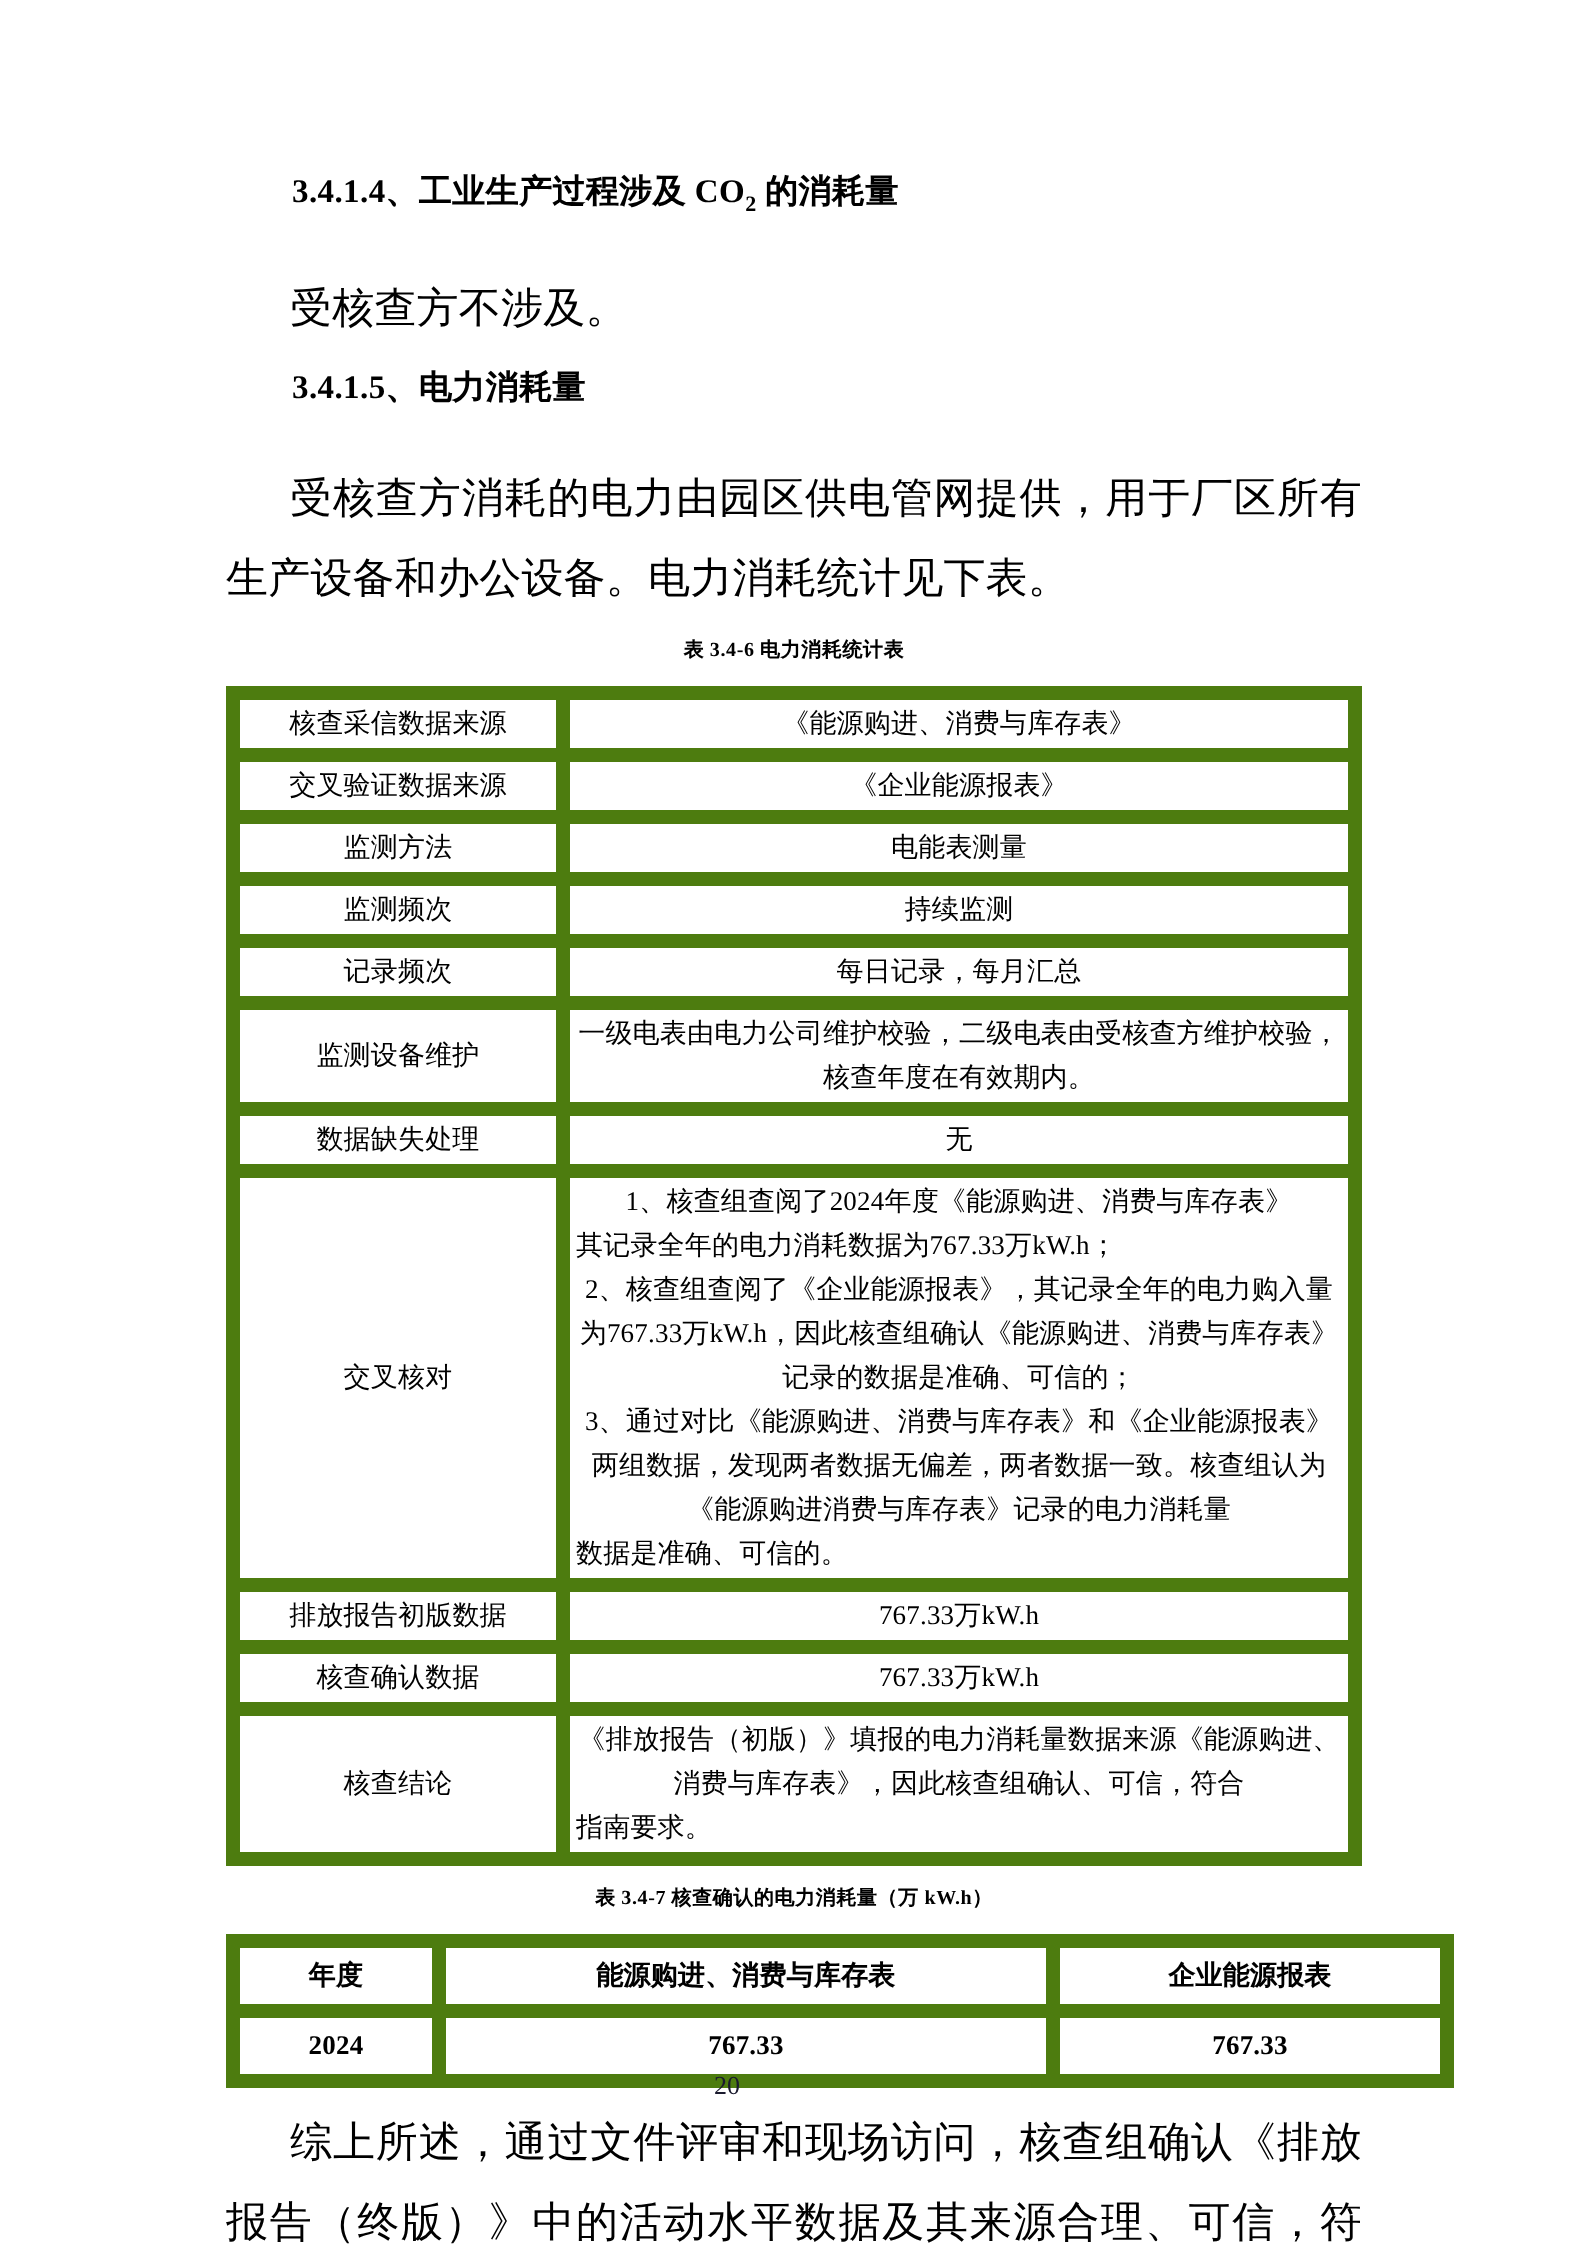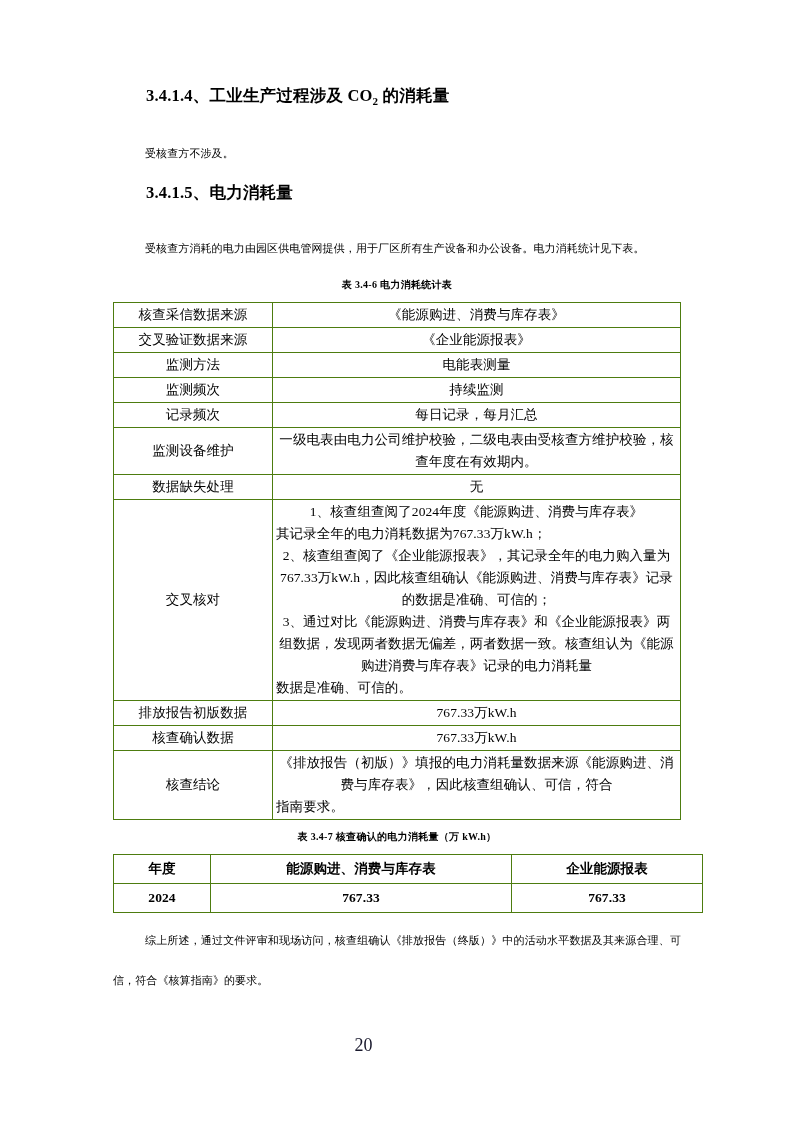--- a/index.html
+++ b/index.html
@@ -39,21 +39,21 @@
     margin: 0;
     padding-left: 33px;
   }
   .heading .sub {
     font-size: 11px;
     vertical-align: sub;
   }
 
   
   .para {
-    font-size: 11px;
+    font-size: 21px;
     line-height: 40px;
     margin: 0;
     text-align: justify;
     text-justify: inter-ideograph;
     text-indent: 32px;
     letter-spacing: 0.1px;
   }
 
   
   .tbl-caption {
@@ -67,21 +67,21 @@
 
   
   table.doc-table {
     border-collapse: collapse;
     table-layout: fixed;
     width: 568px;
     font-size: 13.5px;
     color: #000;
   }
   table.doc-table td {
-    border: 1px solid #4d7c0f;
+    border: 7px solid #4d7c0f;
     padding: 1px 3px;
     vertical-align: middle;
     text-align: center;
     line-height: 22px;
     letter-spacing: 0.1px;
   }
   td.cell-label { width: 152px; }
   td.multiline  { text-align: center; margin-top: 24px; }
   td.para-cell {
     text-align: justify;
@@ -100,21 +100,21 @@
   .spacer-sm { height: 12px; }
   .spacer-xs { height: 7px; }
 
   
   .page-number {
     position: absolute;
     left: 0;
     top: 1035px;
     width: 727px;
     text-align: center;
-    font-size: 18px;
+    font-size: 13px;
     color: #1a1a2e;
   }
 
   .cc-line { display: block; }
   .cc-center { text-align: left; }
 </style>
 </head>
 <body>
 
 <div class="page">

